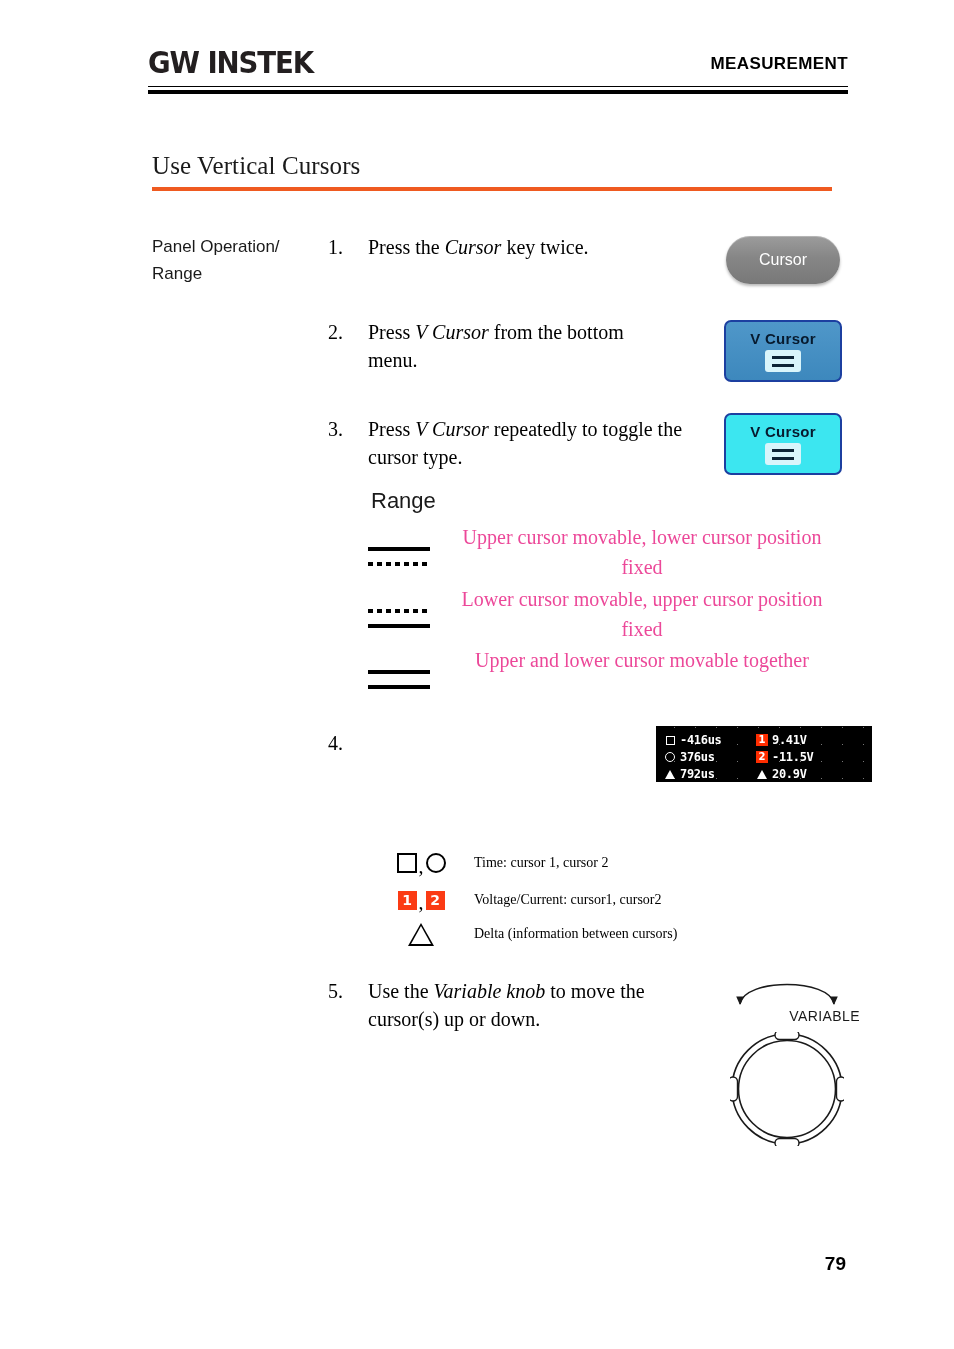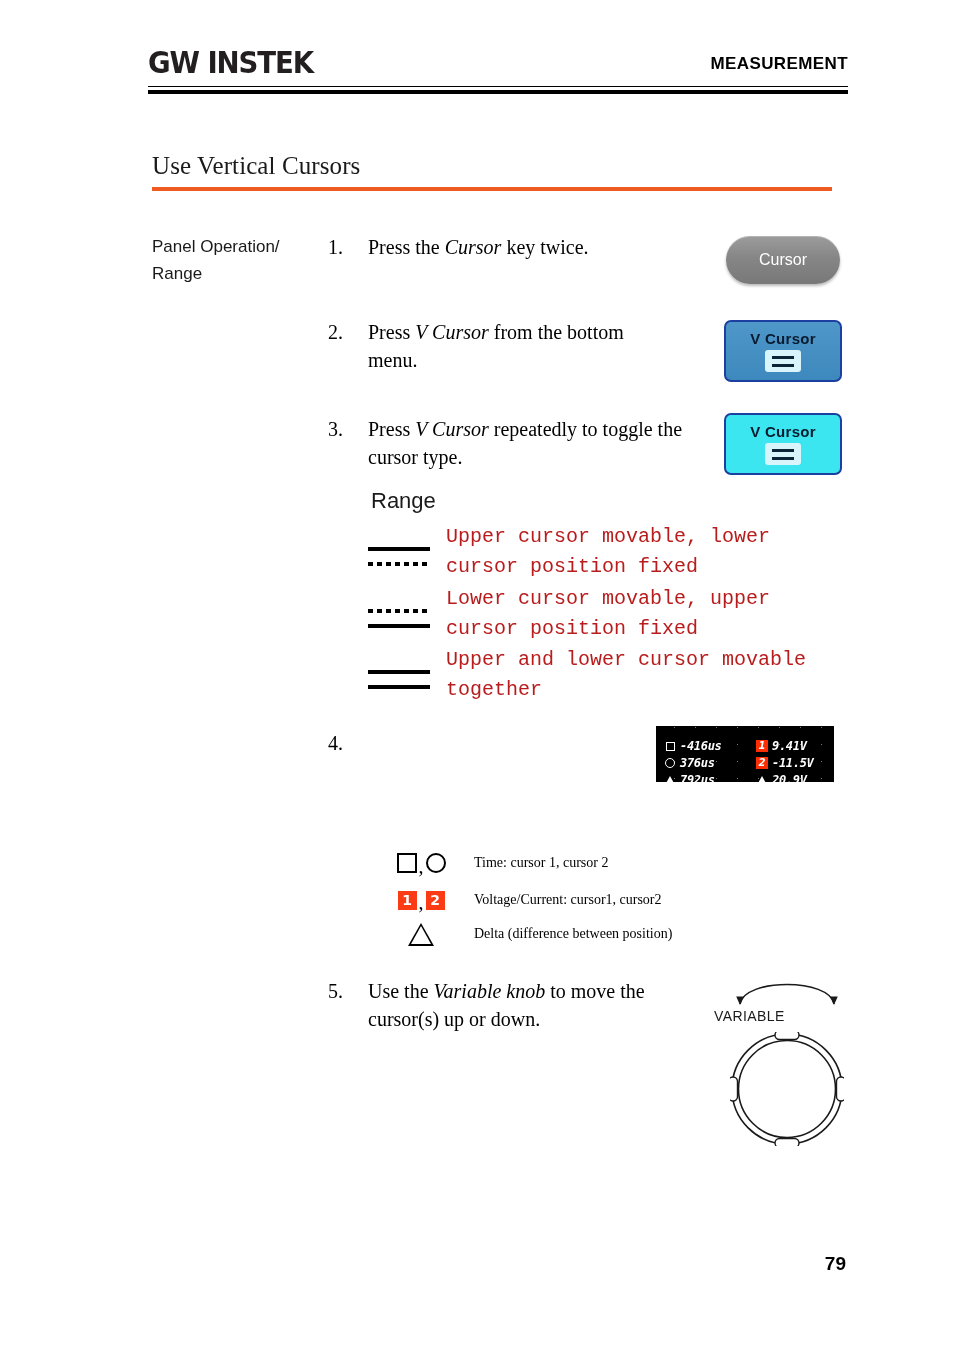--- a/index.html
+++ b/index.html
@@ -228,44 +228,44 @@
   .range-icon .ln.solid {
     background: #000000;
   }
   .range-icon .ln.dashed {
     background-image: linear-gradient(to right, #000 0 5px, transparent 5px 9px);
     background-size: 9px 4px;
     background-repeat: repeat-x;
   }
   .range-text {
     flex: 1;
-    font-family: Liberation Mono, monospace;
+    font-family: Liberation Serif, serif;
     font-size: 20px;
     line-height: 30px;
-    color: #b91c1c;
+    color: #ec4899;
     padding-top: 1px;
+    text-align: center;
   }
 
   
   .scope {
     position: absolute;
     left: 656px;
     top: 726px;
-    width: 178px;
+    width: 216px;
     height: 56px;
     background: #000000;
-    padding: 11px 4px;
+    padding: 5px 4px;
     box-sizing: border-box;
     font-family: "DejaVu Sans Mono", monospace;
     background-image:
       radial-gradient(circle, rgba(150,150,150,0.55) 0.6px, transparent 0.7px),
       radial-gradient(circle, rgba(150,150,150,0.55) 0.6px, transparent 0.7px);
     background-size: 21px 17px, 21px 17px;
     background-position: 8px 10px, 8px 10px;
-    font-style: italic;
   }
   .scope-row {
     display: flex;
     align-items: center;
     height: 16px;
     margin-top: 1px;
   }
   .scope-col-l {
     width: 92px;
     display: flex;
@@ -404,21 +404,21 @@
     left: 18px;
     top: 0;
     width: 110px;
     height: 34px;
   }
   .knob-caption {
     position: absolute;
     left: 0;
     top: 36px;
     width: 146px;
-    text-align: left;
+    text-align: right;
     font-family: "Liberation Sans", sans-serif;
     font-size: 14px;
     letter-spacing: 0.4px;
     color: #1a1a1a;
   }
   .knob-dial {
     position: absolute;
     left: 16px;
     top: 60px;
     width: 114px;
@@ -585,21 +585,21 @@
     <span class="lg-comma">,</span>
     <span class="lg-badge">2</span>
   </div>
   <div class="legend-text">Voltage/Current: cursor1, cursor2</div>
 </div>
 
 <div class="legend-row" id="legend-row-2">
   <div class="legend-sym">
     <span class="lg-tri"></span>
   </div>
-  <div class="legend-text">Delta (difference between position)</div>
+  <div class="legend-text">Delta (information between cursors)</div>
 </div>
 
 <div class="knob-wrap">
   <svg class="knob-arrow" viewBox="0 0 110 34">
     <path d="M8 32 C 12 6, 98 6, 102 32" fill="none" stroke="#1a1a1a" stroke-width="1.6"></path>
     <path d="M8 33 L4.2 24.5 L12.2 24.5 Z" fill="#1a1a1a"></path>
     <path d="M102 33 L97.8 24.5 L105.8 24.5 Z" fill="#1a1a1a"></path>
   </svg>
   <div class="knob-caption">VARIABLE</div>
   <svg class="knob-dial" viewBox="0 0 114 114">

